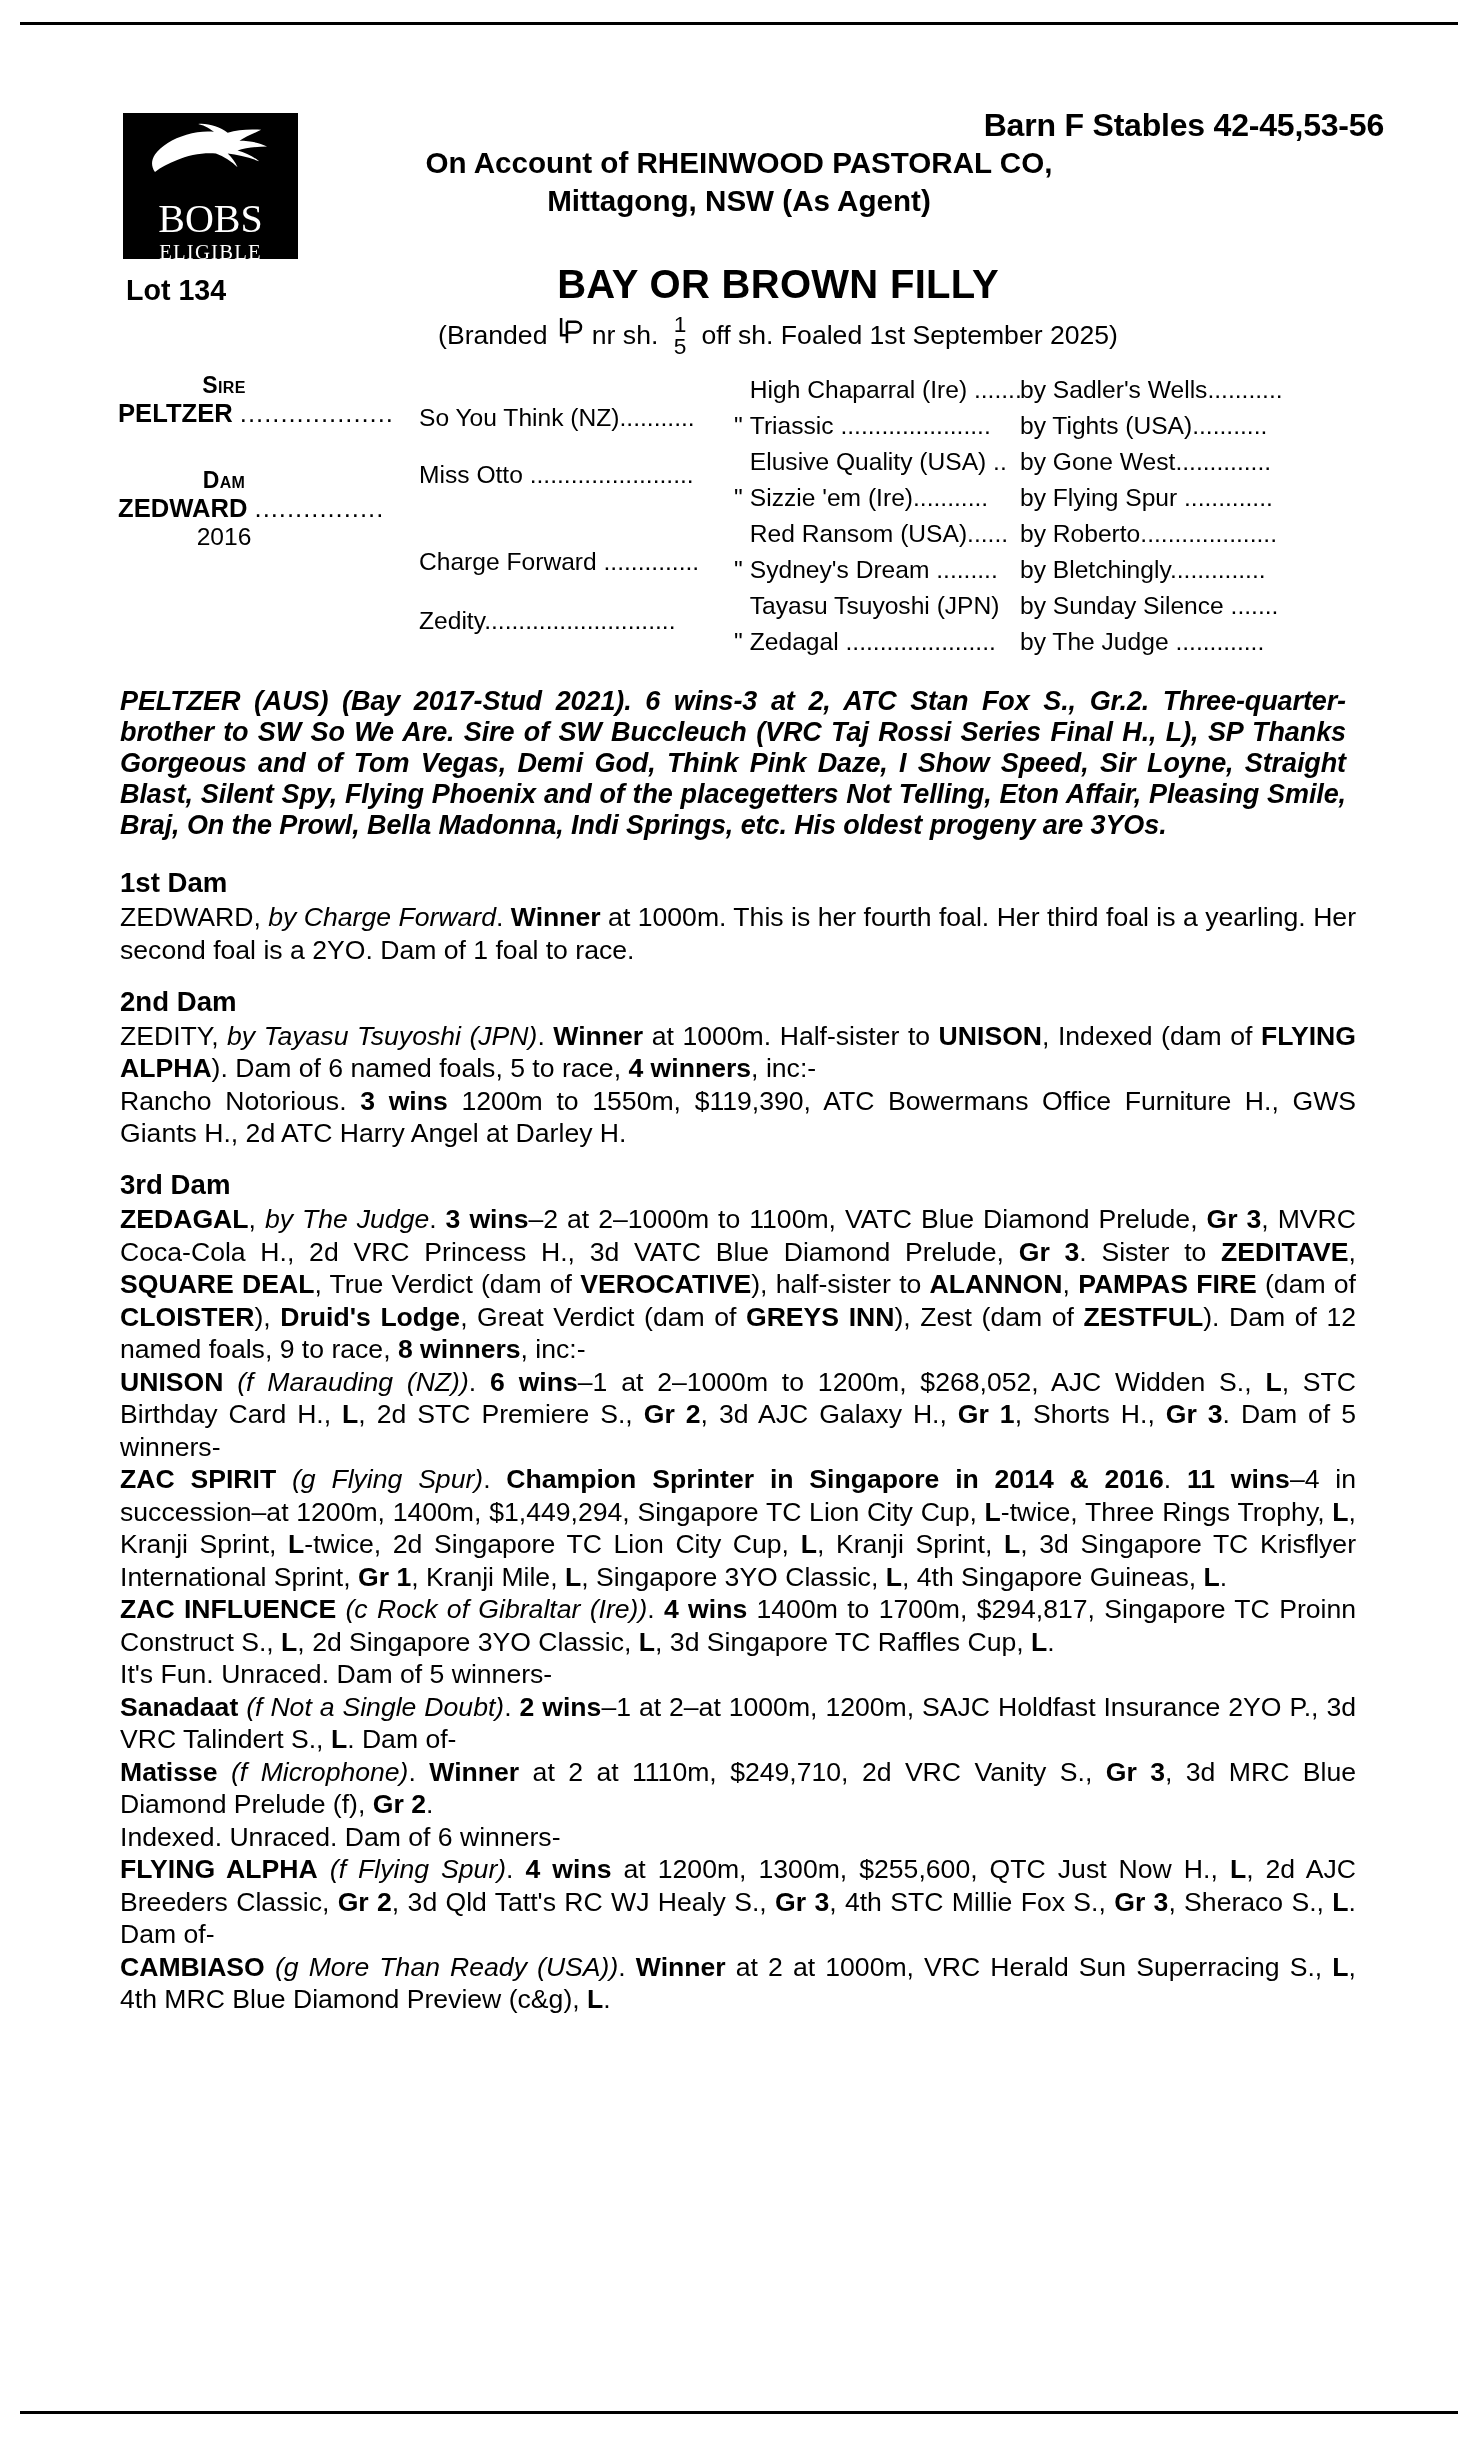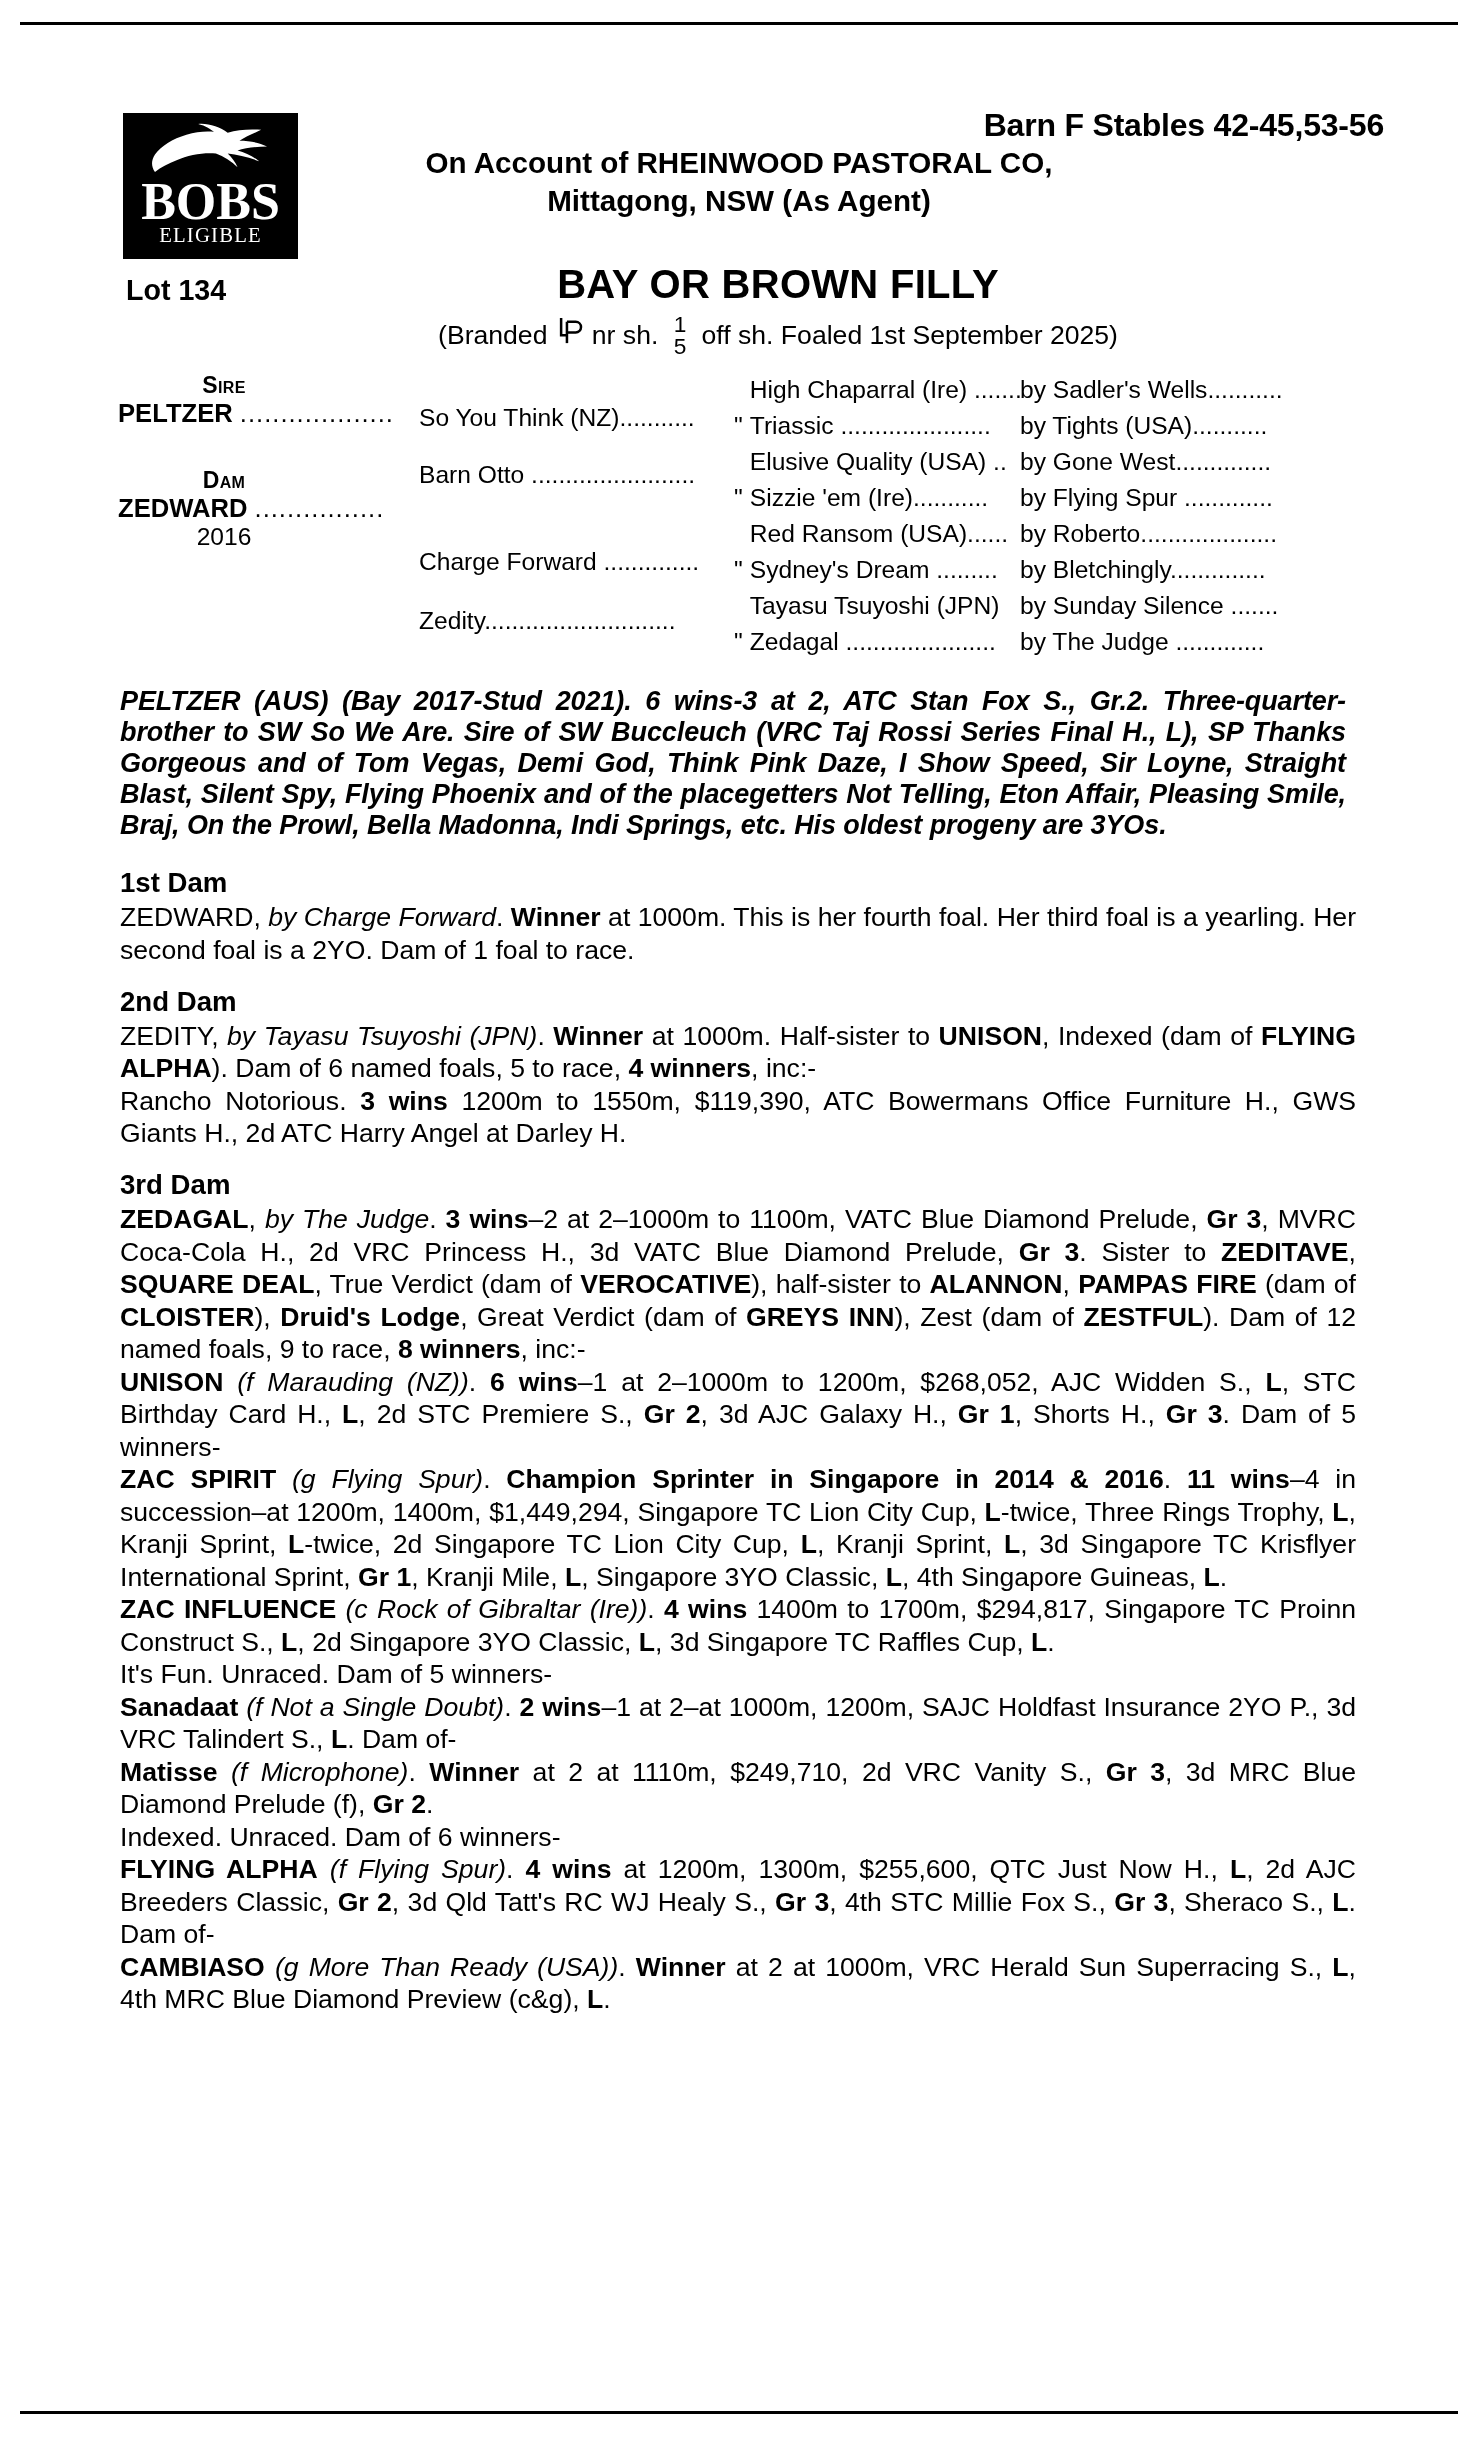--- a/index.html
+++ b/index.html
@@ -46,25 +46,25 @@
     height: 146px;
     background: #000;
     color: #fff;
     text-align: center;
     box-sizing: border-box;
     padding-top: 5.9px;
   }
   .bobs-logo svg { display: block; margin: 2px auto 0; }
   .bobs-word {
     font-family: "Liberation Serif", serif;
-    font-weight: bold;
-    font-size: 52px;
+    font-weight: normal;
+    font-size: 40px;
     letter-spacing: 0px;
     line-height: 45px;
-    margin-top: 1px;
+    margin-top: 18px;
   }
   .bobs-sub {
     font-family: "Liberation Serif", serif;
     font-size: 20.7px;
     letter-spacing: 1.2px;
     line-height: 22.7px;
   }
 
   .barn-line {
     position: absolute;
@@ -286,21 +286,21 @@
       <div class="sire-kicker">Sire</div>
       <div class="name-big"><span>PELTZER</span> <span class="dots">...................</span></div>
       <div style="height:39px"></div>
       <div class="dam-kicker">Dam</div>
       <div class="name-big"><span>ZEDWARD</span> <span class="dots">................</span></div>
       <div class="year">2016</div>
     </div>
 
     <div class="col2">
       <div class="ped-row" style="height:73px;line-height:91px">So You Think (NZ)...........</div>
-      <div class="ped-row" style="height:73px;line-height:59px">Barn Otto ........................</div>
+      <div class="ped-row" style="height:73px;line-height:59px">Miss Otto ........................</div>
       <div class="ped-row" style="height:73px;line-height:87px">Charge Forward ..............</div>
       <div class="ped-row" style="height:73px;line-height:59px">Zedity............................</div>
     </div>
 
     <div class="col3">
       <div class="ped-row"><span class="dq"></span><span>High Chaparral (Ire) ........</span></div>
       <div class="ped-row"><span class="dq">"</span><span>Triassic ......................</span></div>
       <div class="ped-row"><span class="dq"></span><span>Elusive Quality (USA) ..</span></div>
       <div class="ped-row"><span class="dq">"</span><span>Sizzie 'em (Ire)...........</span></div>
       <div class="ped-row"><span class="dq"></span><span>Red Ransom (USA)......</span></div>

